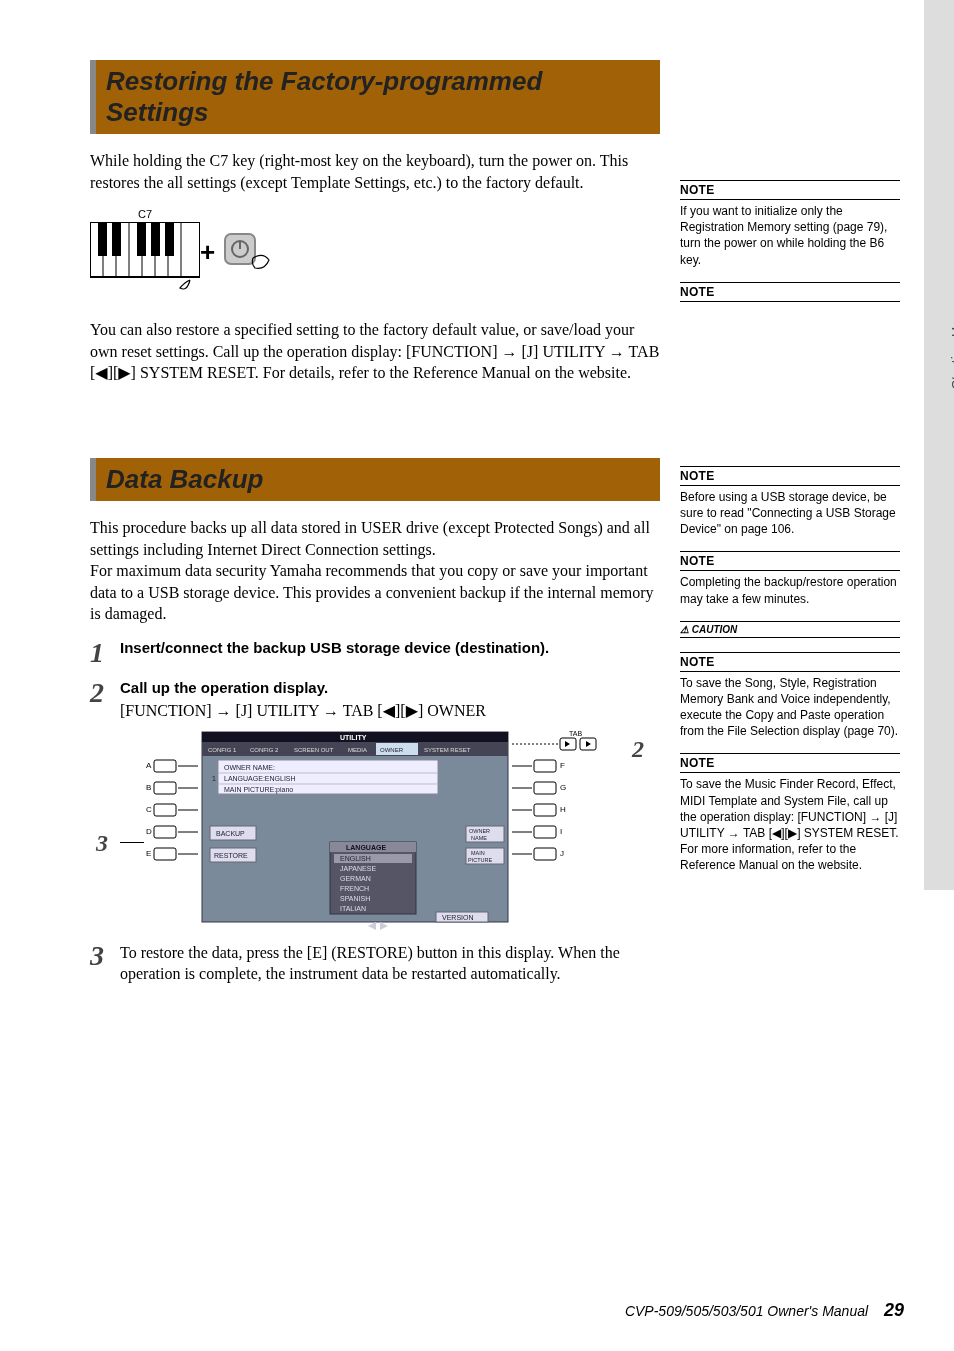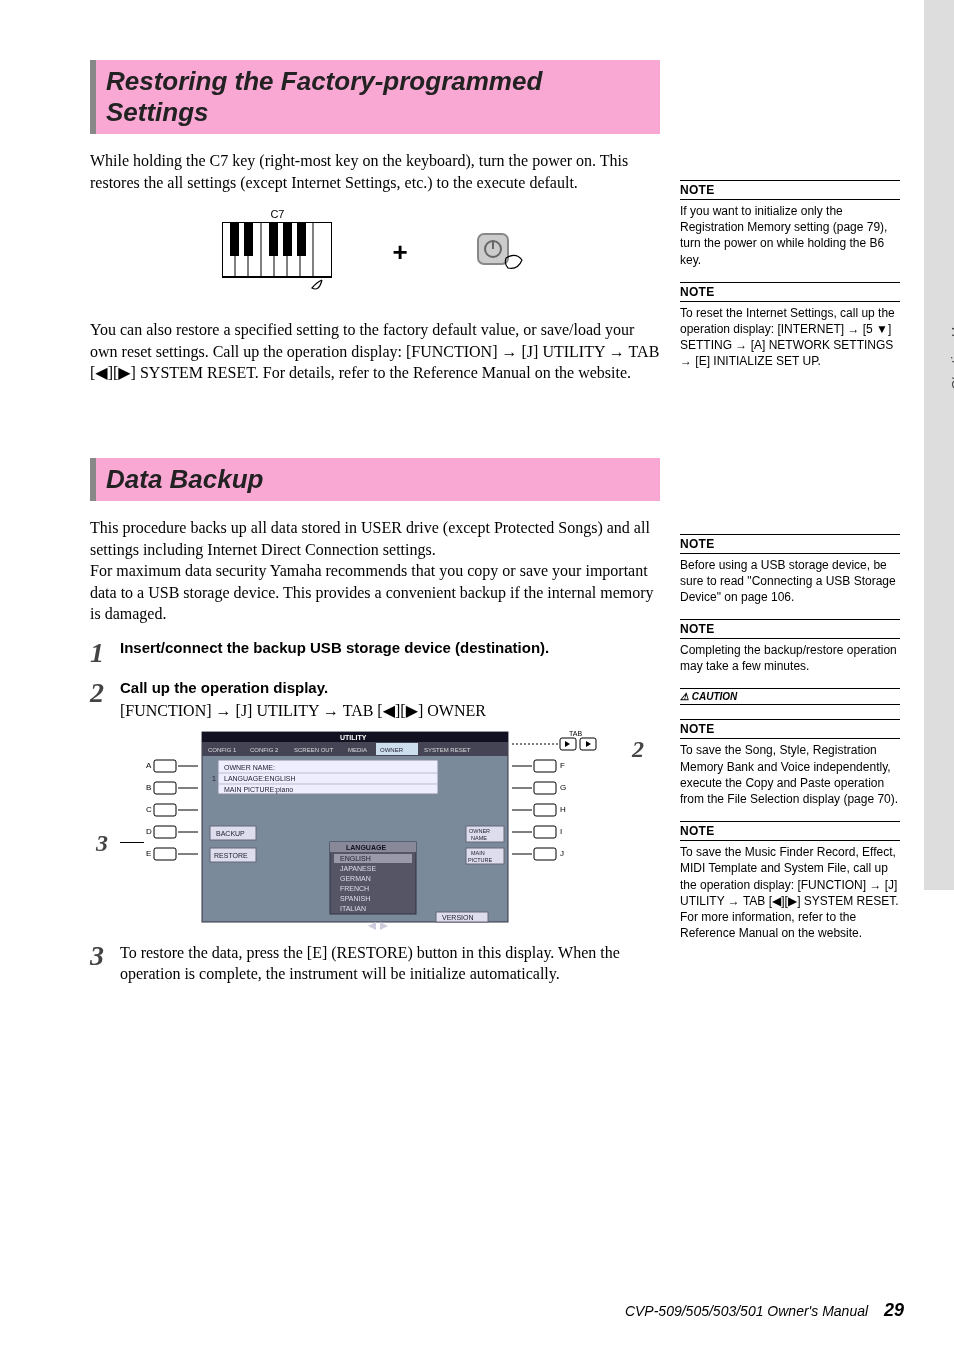--- a/index.html
+++ b/index.html
@@ -43,40 +43,39 @@
     width: 570px;
   }
   .side-col {
     position: absolute;
     left: 680px;
     top: 60px;
     width: 220px;
     font-family: Arial, Helvetica, sans-serif;
   }
   .section-heading {
-    background: #f9a8d4;
+    background: #a16207;
     border-left: 6px solid #888;
     padding: 6px 10px;
     font-family: Arial, Helvetica, sans-serif;
     font-weight: bold;
     font-style: italic;
     font-size: 26px;
     color: #222;
     margin-bottom: 16px;
   }
   .body-text {
     font-size: 16px;
     line-height: 1.35;
     margin-bottom: 14px;
   }
   .illust-row {
     display: flex;
     align-items: center;
-    justify-content: center;
-    gap: 60px;
+    justify-content: flex-start;
     margin: 14px 0 22px;
     height: 90px;
   }
   .plus { font-size: 26px; font-weight: bold; font-family: Arial; }
   .step {
     display: flex;
     align-items: flex-start;
     margin: 12px 0 8px;
   }
   .step-num {
@@ -157,21 +156,21 @@
 </head>
 <body>
 
 <div class="page">
   <div class="side-bar"></div>
   <div class="side-label">Starting Up</div>
 
   <div class="main-col">
 
     <div class="section-heading">Restoring the Factory-programmed Settings</div>
-    <p class="body-text">While holding the C7 key (right-most key on the keyboard), turn the power on. This restores the all settings (except Internet Settings, etc.) to the execute default.</p>
+    <p class="body-text">While holding the C7 key (right-most key on the keyboard), turn the power on. This restores the all settings (except Template Settings, etc.) to the factory default.</p>
 
     <div class="illust-row">
       <div style="text-align:center">
         <div class="c7-label">C7</div>
         <svg width="110" height="70" viewBox="0 0 110 70">
           <rect x="0" y="0" width="110" height="55" fill="none" stroke="#000" stroke-width="2"></rect>
           <line x1="13" y1="0" x2="13" y2="55" stroke="#000"></line>
           <line x1="26" y1="0" x2="26" y2="55" stroke="#000"></line>
           <line x1="39" y1="0" x2="39" y2="55" stroke="#000"></line>
           <line x1="52" y1="0" x2="52" y2="55" stroke="#000"></line>
@@ -326,34 +325,33 @@
         <text x="302" y="190" font-family="Arial" font-size="7" fill="#223">VERSION</text>
 
         <polygon points="228,196 236,192 236,200" fill="#ccd"></polygon>
         <polygon points="248,196 240,192 240,200" fill="#ccd"></polygon>
       </svg>
     </div>
 
     <div class="step">
       <div class="step-num">3</div>
       <div class="step-body">
-        <div class="step-text">To restore the data, press the [E] (RESTORE) button in this display. When the operation is complete, the instrument will be initialize automatically.</div>
+        <div class="step-text">To restore the data, press the [E] (RESTORE) button in this display. When the operation is complete, the instrument data be restarted automatically.</div>
       </div>
     </div>
   </div>
 
   <div class="side-col">
     <div style="height:120px"></div>
     <div class="note-block">
       <div class="note-label">NOTE</div>
       <div class="note-body">If you want to initialize only the Registration Memory setting (page 79), turn the power on while holding the B6 key.</div>
     </div>
     <div class="note-block">
       <div class="note-label">NOTE</div>
-      <div class="note-body">To reset the Internet Settings, call up the operation display: [INTERNET] → [5 ▼] SETTING → [A] NETWORK SETTINGS → [E] INITIALIZE SET UP.</div>
     </div>
 
     <div style="height:150px"></div>
 
     <div class="note-block">
       <div class="note-label">NOTE</div>
       <div class="note-body">Before using a USB storage device, be sure to read "Connecting a USB Storage Device" on page 106.</div>
     </div>
     <div class="note-block">
       <div class="note-label">NOTE</div>

